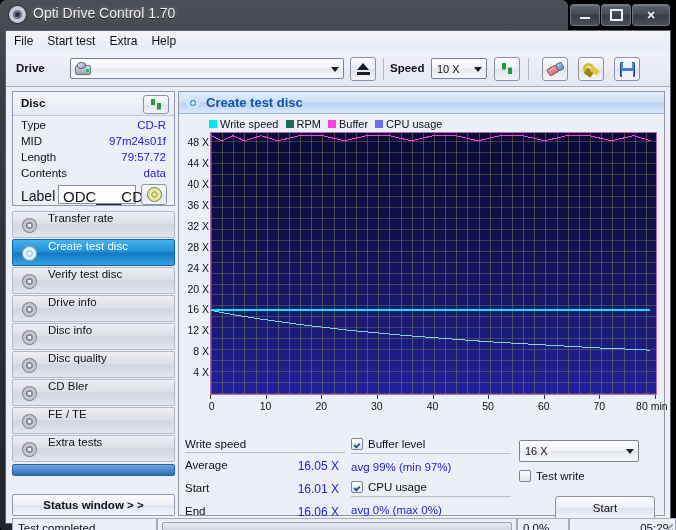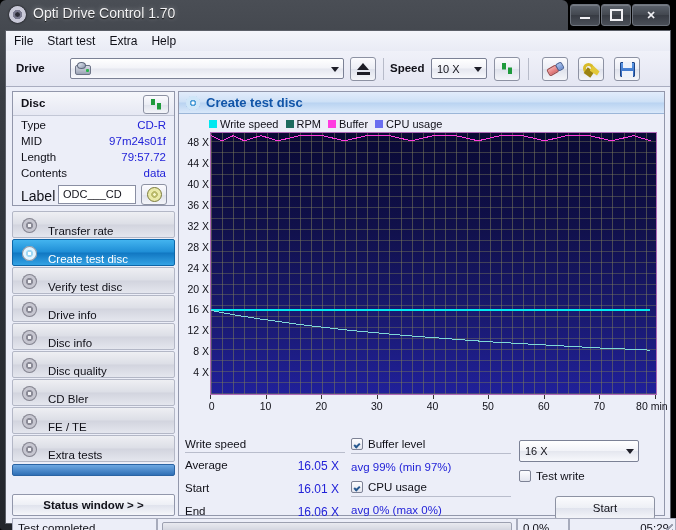--- a/index.html
+++ b/index.html
@@ -144,38 +144,38 @@
   }
   .dinfo{position:absolute;left:0;top:26px;width:161px;}
   .drow{position:relative;height:16px;}
   .drow .k{position:absolute;left:8px;top:1px;font-size:11.5px;color:#101018;}
   .drow .v{position:absolute;right:8px;top:1px;font-size:11.5px;color:#2222d8;}
   .labrow{position:absolute;left:0;top:92px;width:161px;height:22px;}
   .labrow .k{position:absolute;left:8px;top:4px;font-size:14px;color:#101018;}
   .labinput{
     position:absolute;left:45px;top:1px;width:78px;height:19px;
     background:#fff;border:1px solid #8a8fa3;box-sizing:border-box;
-    font-size:11px;color:#14141c;padding:2px 0 0 4px;
+    font-size:15px;color:#14141c;padding:2px 0 0 4px;
   }
   .cdbtn{
     position:absolute;left:128px;top:0px;width:26px;height:21px;
     border:1px solid #8d92a3;border-radius:3px;
     background:linear-gradient(180deg,#fbfbfe 0%,#ebedf4 50%,#dfe2ec 51%,#f4f5f9 100%);
     box-sizing:border-box;display:flex;align-items:center;justify-content:center;
   }
   .cd-disc{width:15px;height:15px;border-radius:50%;
     background:radial-gradient(circle at 50% 50%,#f6f6cc 0 14%,#b9b96a 16% 34%,#e9e9a8 36% 74%,#9a9a4d 76% 100%);
     border:1px solid #7b7b38;box-sizing:border-box;}
   .navlist{position:absolute;left:0;top:120px;width:163px;}
   .navitem{
     position:relative;height:27px;margin-bottom:1px;
     background:linear-gradient(180deg,#eeeff3 0%,#dcdee6 49%,#d2d4de 51%,#e4e6ee 100%);
     border:1px solid #b3b7c6;border-radius:2px;
     box-sizing:border-box;
-    display:flex;align-items:flex-end;
+    display:flex;align-items:flex-start;
   }
   .navitem.sel{
     background:linear-gradient(180deg,#43b4ef 0%,#1f8ed6 48%,#1177c2 52%,#34a3e4 100%);
     border-color:#0d66a8;
   }
   .navitem .label{margin-left:35px;font-size:11.5px;color:#101018;}
   .navitem.sel .label{color:#ffffff;}
   .navicon{
     position:absolute;left:9px;top:6px;width:15px;height:15px;border-radius:50%;
     background:radial-gradient(circle at 50% 50%,#f0f0f4 0 15%,#8a8a96 17% 33%,#c6c6d0 35% 72%,#6e6e7c 74% 100%);

